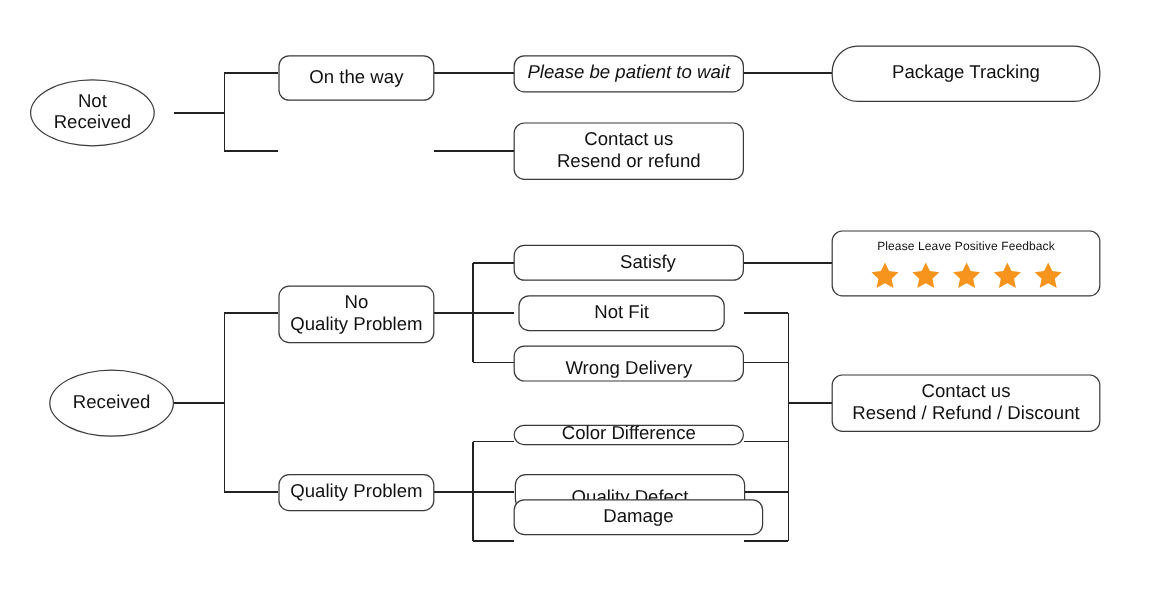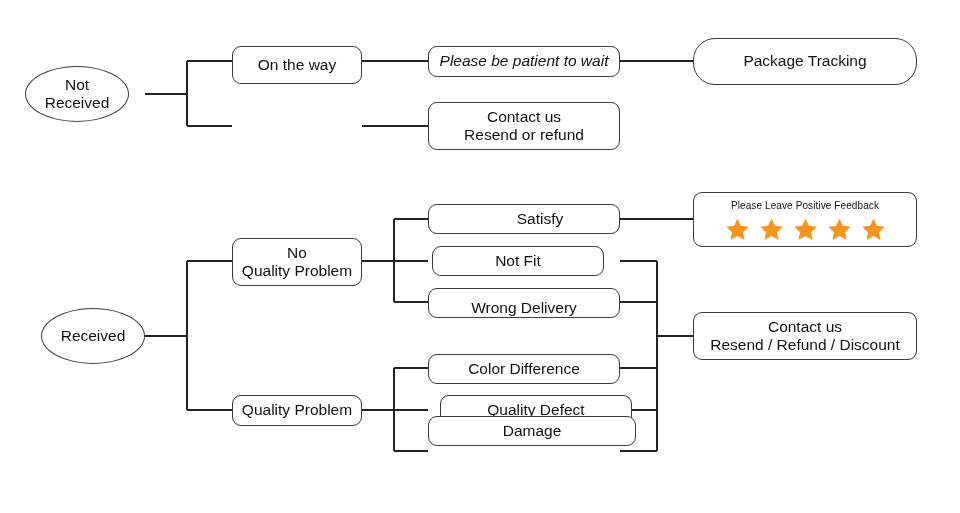--- a/index.html
+++ b/index.html
@@ -169,25 +169,25 @@
   </div>
 
   <div class="node rounded fs16" style="left:404px; top:246px; width:172px; height:30px;margin-left:28px;">
     <span class="line">Not Fit</span>
   </div>
 
   <div class="node rounded fs16" style="left:428px; top:288px; width:192px; height:30px;justify-content:flex-end;">
     <span class="line">Wrong Delivery</span>
   </div>
 
-  <div class="node rounded fs16" style="left:428px; top:354px; width:192px; height:30px;">
+  <div class="node rounded fs16" style="left:428px; top:354px; width:192px; height:17px;">
     <span class="line">Color Difference</span>
   </div>
 
-  <div class="node rounded fs16" style="left:440px; top:395px; width:192px; height:30px;">
+  <div class="node rounded fs16" style="left:429px; top:395px; width:192px; height:30px;justify-content:flex-end;">
     <span class="line">Quality Defect</span>
   </div>
 
   <div class="node rounded fs16" style="left:428px; top:416px; width:208px; height:30px;">
     <span class="line">Damage</span>
   </div>
 
   <div class="node rounded feedback" style="left:693px; top:192px; width:224px; height:55px;">
     <span class="line fb-title">Please Leave Positive Feedback</span>
     <div class="stars">

